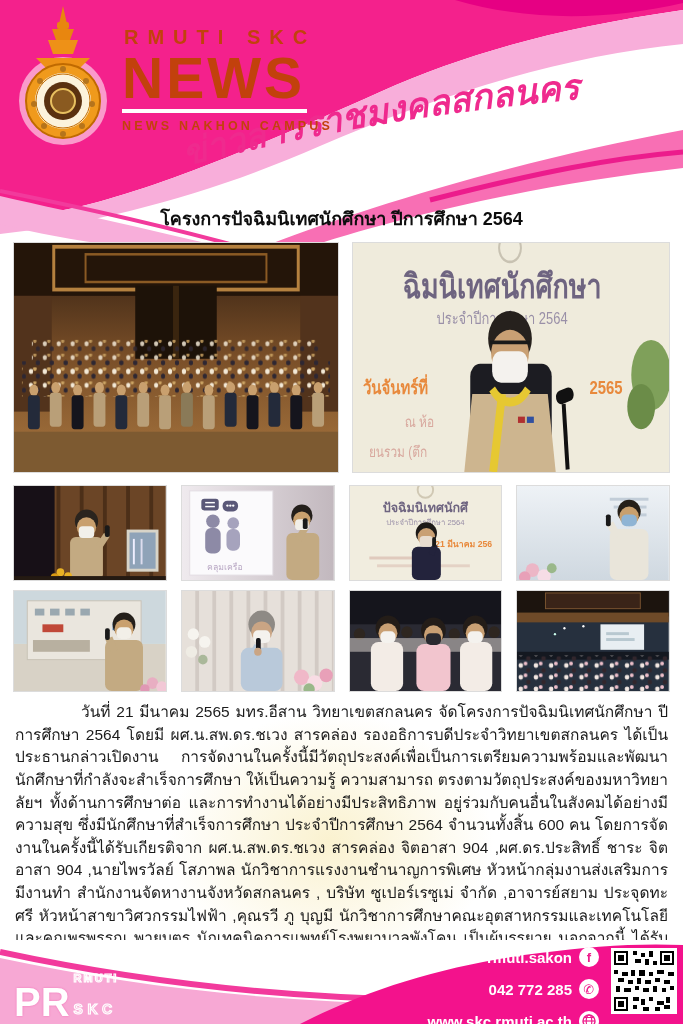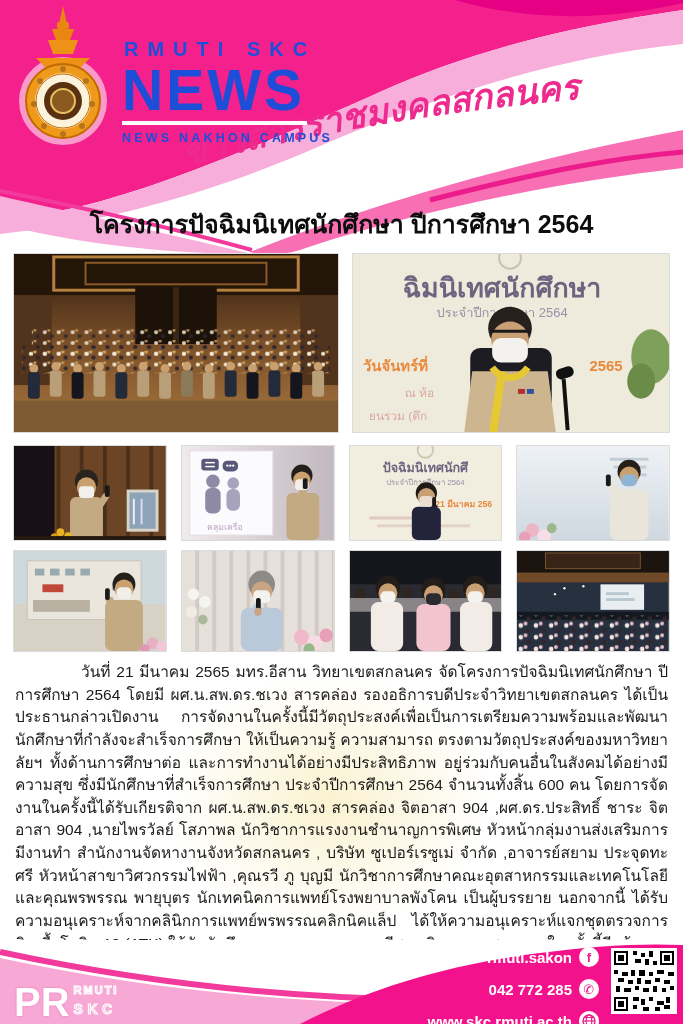--- a/index.html
+++ b/index.html
@@ -2,30 +2,30 @@
 <html><head>
 <meta charset="utf-8">
 <style>
   html,body{margin:0;padding:0;background:#888;}
   .page{position:relative;width:683px;height:1024px;background:#fff;overflow:hidden;
         font-family:"Liberation Sans","DejaVu Sans",sans-serif;margin:0 auto;}
   svg{display:block;}
   
   .hdr-svg{position:absolute;top:0;left:0;z-index:1;pointer-events:none;}
   .logo{position:absolute;top:6px;left:16px;width:94px;height:152px;z-index:3;}
-  .brand{position:absolute;top:38px;left:122px;z-index:3;color:#1d4ed8;}
+  .brand{position:absolute;top:26px;left:122px;z-index:3;color:#c2410c;}
   .brand-top{font-size:20px;font-weight:bold;letter-spacing:9px;margin:0 0 2px 2px;}
   .brand-news{font-size:57px;font-weight:800;letter-spacing:3px;line-height:.95;
               border-bottom:4px solid #fff;display:inline-block;padding:0 2px 4px 0;}
   .brand-sub{font-size:12.5px;font-weight:bold;letter-spacing:3.2px;margin-top:6px;}
   
   .content{position:absolute;top:198px;left:0;width:683px;z-index:2;}
-  .title{margin:6px 0 9px;text-align:center;font-size:25px;font-weight:800;color:#0d0d0d;}
+  .title{margin:6px 0 9px;text-align:center;font-size:18px;font-weight:800;color:#0d0d0d;}
   .grid{padding:0 13px;}
-  .row1{display:flex;gap:13px;height:180px;}
+  .row1{display:flex;gap:13px;height:231px;}
   .row1 .ph:first-child{width:326px;}
   .row1 .ph:last-child{flex:1;}
   .row2,.row3{display:grid;grid-template-columns:repeat(4,1fr);gap:14px;}
   .row2{height:96px;margin-top:12px;}
   .row3{height:102px;margin-top:9px;}
   .ph{position:relative;border:1px solid #dcdcdc;background:#fff;box-sizing:border-box;overflow:hidden;}
   .ph svg{width:100%;height:100%;}
   .article{position:relative;margin:9px 15px 0;font-size:15.5px;line-height:1.46;
            text-align:justify;text-indent:66px;color:#1c1c1c;}
   .article::before{content:"";position:absolute;left:150px;top:10px;width:330px;height:260px;
@@ -39,21 +39,21 @@
   .c-row{display:flex;align-items:center;gap:7px;}
   .c-ic{width:20px;height:20px;border-radius:50%;background:#fff;color:#EE1C8C;
         display:flex;align-items:center;justify-content:center;font-size:13px;font-weight:800;}
   .qr{position:absolute;right:6px;top:8px;width:66px;height:66px;background:#fff;padding:3px;box-sizing:border-box;}
   .prlogo{position:absolute;left:14px;bottom:5px;display:flex;align-items:flex-end;gap:4px;z-index:5;}
   .pr-main{font-size:40px;font-weight:800;color:#fff;line-height:.85;
            text-shadow:0 0 2px rgba(238,28,140,.45);}
   .pr-sub{display:flex;flex-direction:column;line-height:1;padding-bottom:3px;}
   .pr-sub span{color:rgba(255,255,255,.25);-webkit-text-stroke:1.1px #fff;font-weight:800;}
   .pr-sub .s1{font-size:11px;letter-spacing:2px;}
-  .pr-sub .s2{font-size:14px;letter-spacing:4.5px;margin-top:6px;}
+  .pr-sub .s2{font-size:14px;letter-spacing:4.5px;margin-top:18px;}
 </style>
 </head>
 <body>
 
 <div class="page">
 
   <svg width="0" height="0" style="position:absolute" aria-hidden="true">
     <defs>
       <pattern id="crowdA" width="14" height="11" patternUnits="userSpaceOnUse">
         <circle cx="3" cy="3" r="2.1" fill="#f3e9d6"></circle>

